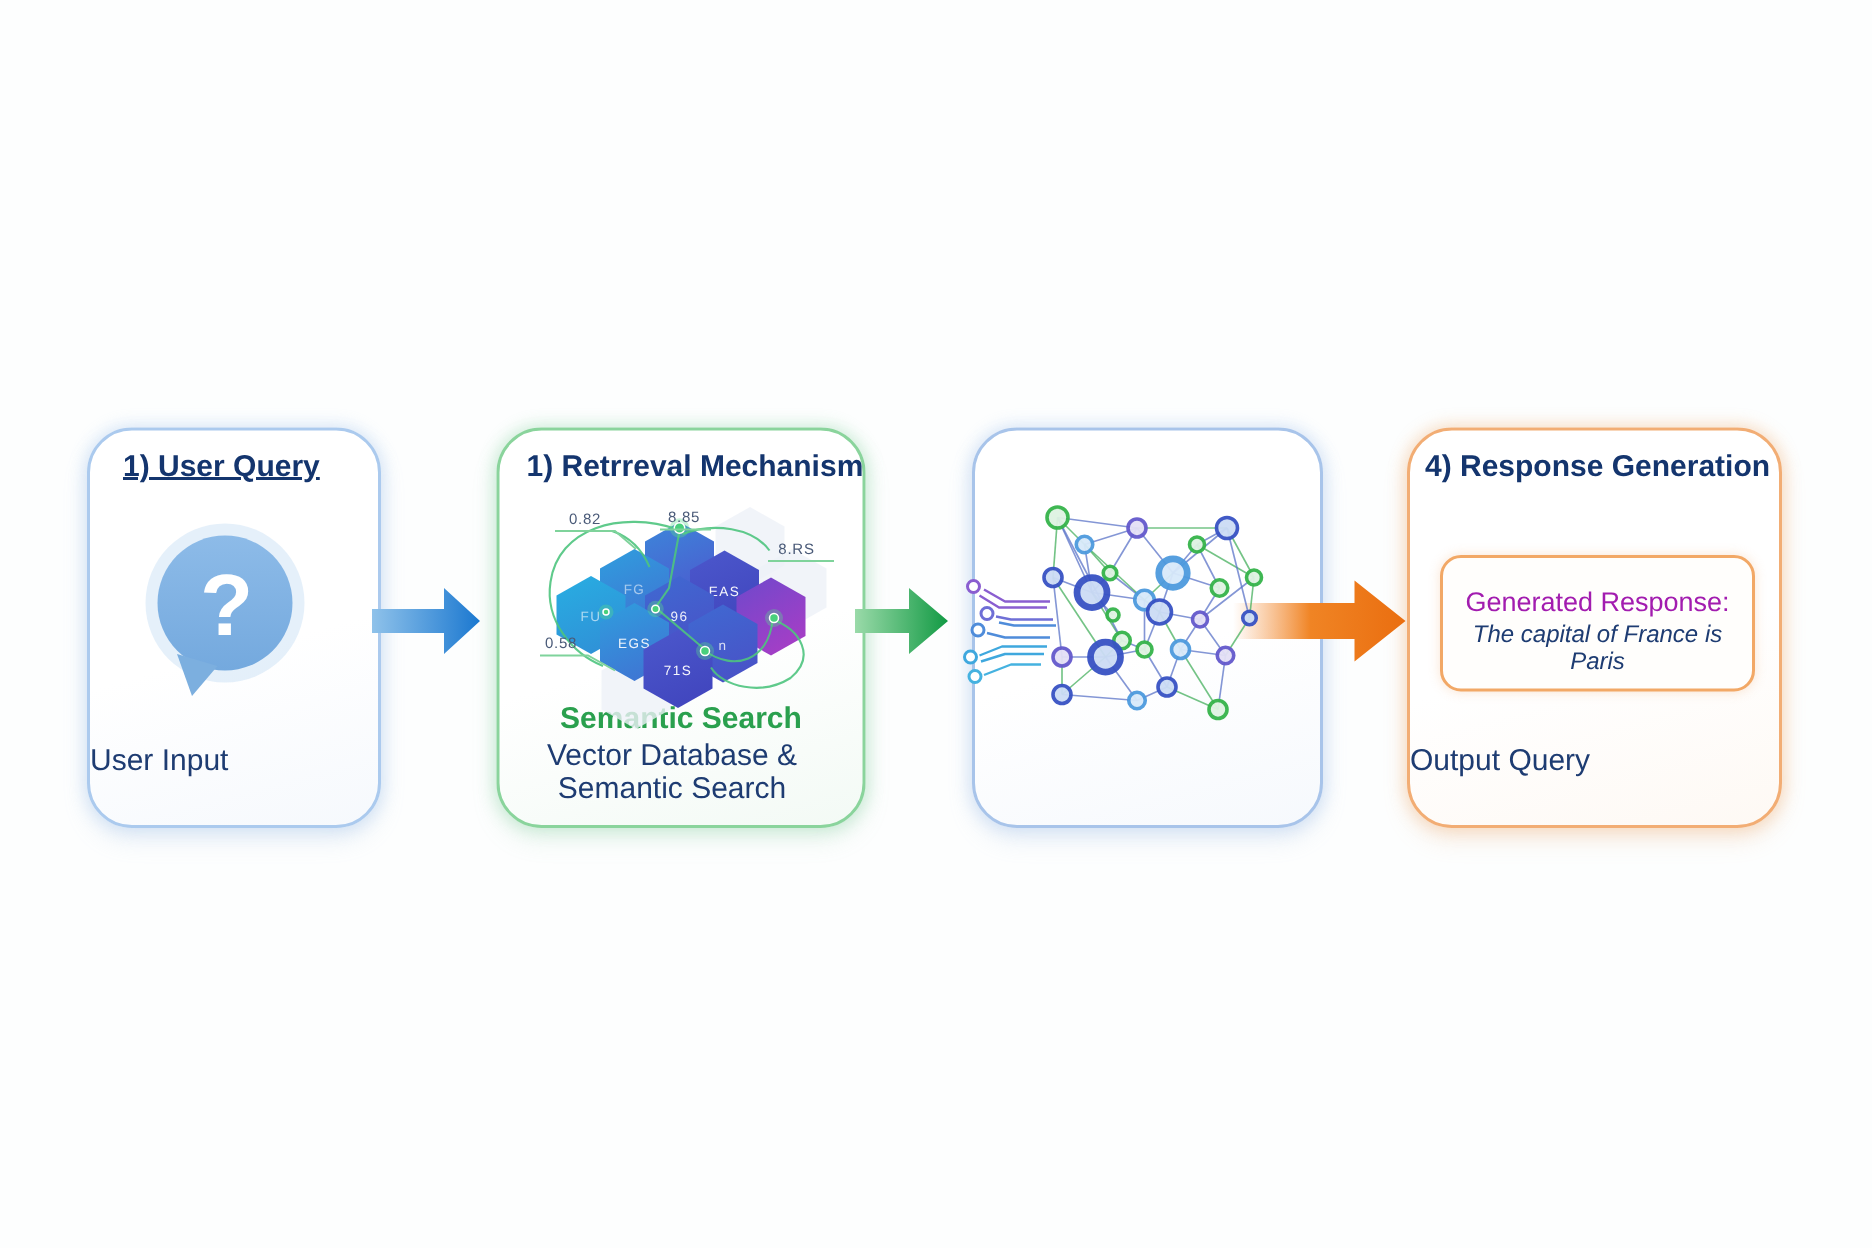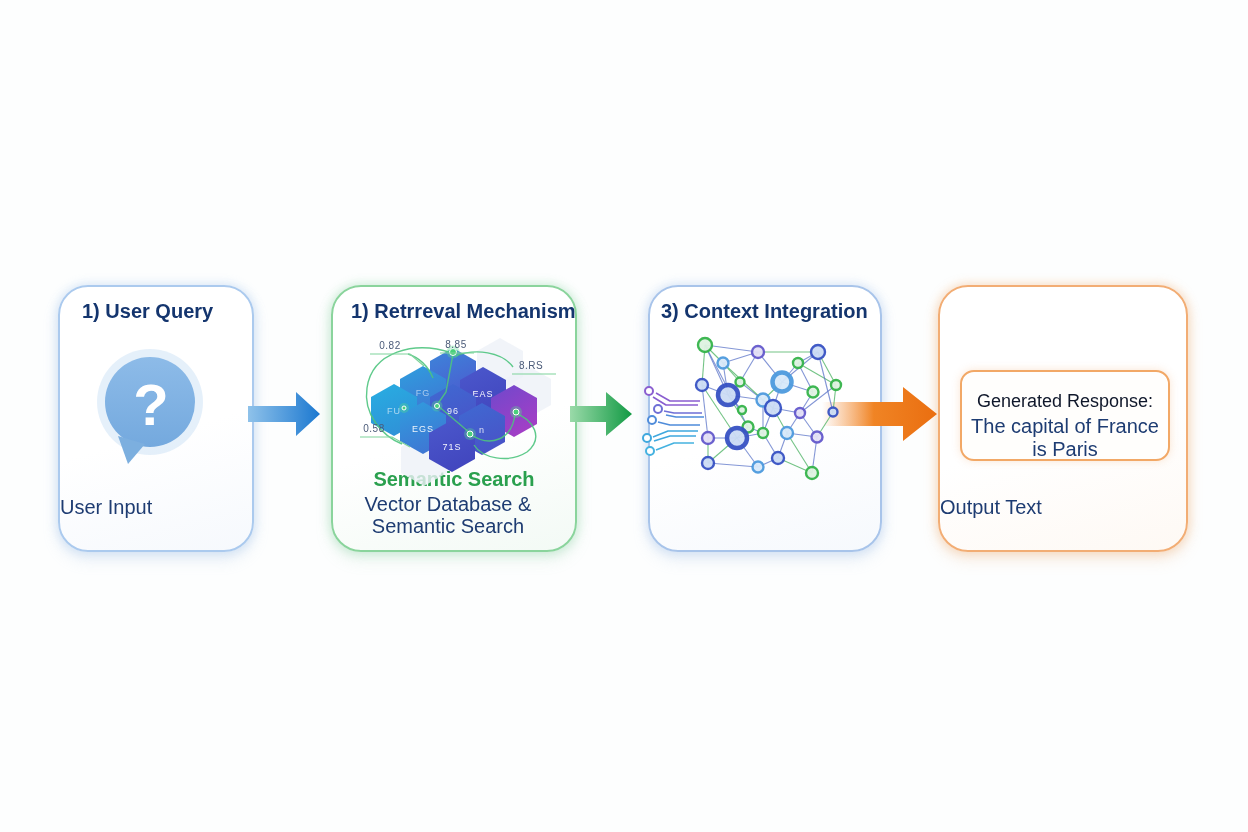--- a/index.html
+++ b/index.html
@@ -12,36 +12,36 @@
   .box2{left:331px;width:242px;border:2px solid #8ad49c;
         box-shadow:0 0 10px 2px rgba(120,205,150,.30),0 8px 16px rgba(140,200,160,.18);
         background:linear-gradient(165deg,#ffffff 55%,#f3faf5 100%);}
   .box3{left:648px;width:230px;border:2px solid #a8c4ea;
         box-shadow:0 0 10px 2px rgba(150,185,235,.30),0 8px 16px rgba(150,180,220,.20);}
   .box4{left:938px;width:246px;border:2px solid #f2ad74;
         box-shadow:0 0 10px 2px rgba(240,175,115,.35),0 8px 16px rgba(230,170,120,.20);
         background:linear-gradient(165deg,#ffffff 55%,#fef9f4 100%);}
   .stage-title{position:absolute;top:13px;left:0;right:0;padding-left:18px;
                font-size:20px;font-weight:700;color:#14356e;white-space:nowrap;}
-  .box1 .stage-title{padding-left:22px;}
+  .box1 .stage-title{padding-left:22px;text-decoration:underline;}
   .box3 .stage-title{padding-left:11px;}
   .box4 .stage-title{padding-left:10px;}
   .caption{position:absolute;left:0;right:0;text-align:left;
            font-size:20px;color:#1e3c72;}
   .cap-main{top:209px;}
   .cap-llm{top:212px;}
   .highlight-green{position:absolute;top:181px;left:0;right:0;text-align:center;
                    font-size:20px;font-weight:600;color:#2aa04e;}
   .cap-two-line{position:absolute;top:206px;left:0;right:12px;text-align:center;
                 font-size:20px;line-height:22px;color:#1e3c72;}
   .response-box{position:absolute;left:20px;top:83px;width:206px;height:87px;
                 border:2px solid #f2a866;border-radius:14px;background:#fffefc;
                 box-shadow:0 0 8px rgba(240,170,110,.30);text-align:center;}
-  .resp-line1{margin-top:19px;font-size:18px;color:#0f172a;}
-  .resp-line2{margin-top:3px;font-size:20px;color:#1e3c72;}
+  .resp-line1{margin-top:19px;font-size:18px;color:#a21caf;}
+  .resp-line2{margin-top:3px;font-size:16px;color:#1e3c72;font-style:italic;}
   svg.ill-layer{position:absolute;left:0;top:0;pointer-events:none;}
 </style>
 </head>
 <body>
 
 <div class="canvas">
 
   <div class="stage-box box1">
     <div class="stage-title">1) User Query</div>
     <div class="caption cap-main">User Input</div>
@@ -50,29 +50,29 @@
   <div class="stage-box box2">
     <div class="stage-title">1) Retrreval Mechanism</div>
     <div class="highlight-green">Semantic Search</div>
     <div class="cap-two-line">
       <div>Vector Database &amp;</div>
       <div>Semantic Search</div>
     </div>
   </div>
 
   <div class="stage-box box3">
-    <div class="stage-title">3) Context Integration</div>
   </div>
 
   <div class="stage-box box4">
+    <div class="stage-title">4) Response Generation</div>
     <div class="response-box">
       <div class="resp-line1">Generated Response:</div>
       <div class="resp-line2">The capital of France is Paris</div>
     </div>
-    <div class="caption cap-main">Output Text</div>
+    <div class="caption cap-main">Output Query</div>
   </div>
 
   <svg class="ill-layer" width="1248" height="832" viewBox="0 0 1248 832">
     <defs>
       <linearGradient id="gradArrowBlue" x1="248" y1="0" x2="320" y2="0" gradientUnits="userSpaceOnUse">
         <stop offset="0" stop-color="#8fc2ea"></stop>
           <stop offset="1" stop-color="#1b78d0"></stop>
       </linearGradient>
       <linearGradient id="gradArrowGreen" x1="570" y1="0" x2="632" y2="0" gradientUnits="userSpaceOnUse">
         <stop offset="0" stop-color="#9adaa9"></stop>

